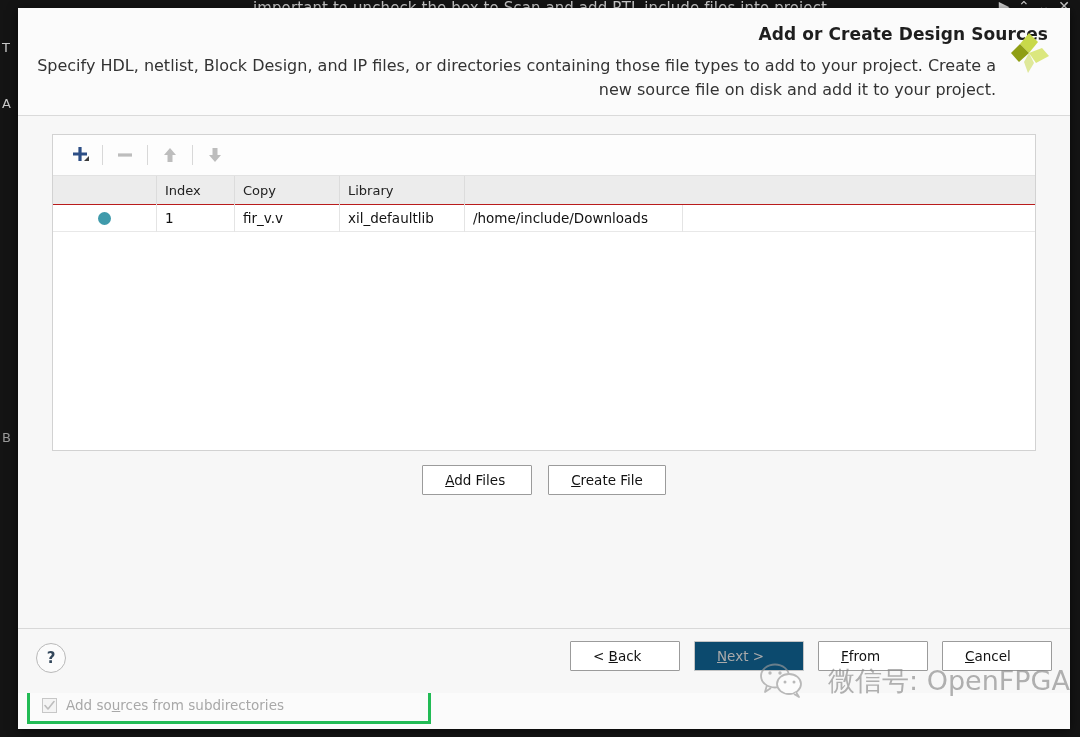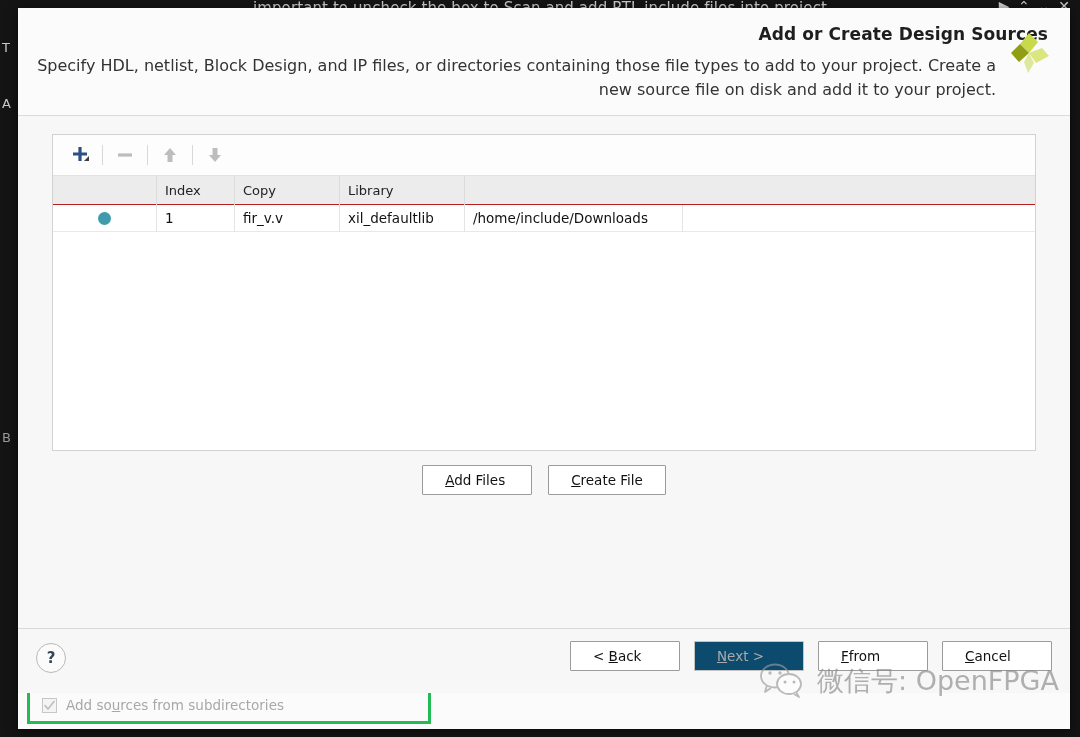--- a/index.html
+++ b/index.html
@@ -315,21 +315,21 @@
     cursor: default;
   }
 
   
   .watermark {
     position: absolute;
     left: 760px;
     top: 663px;
     display: flex;
     align-items: center;
-    gap: 13px;
+    gap: 24px;
     pointer-events: none;
     opacity: .66;
     z-index: 50;
   }
   .wm-text {
     font-size: 27px;
     color: #8a8a8a;
     white-space: nowrap;
     letter-spacing: 0px;
   }

